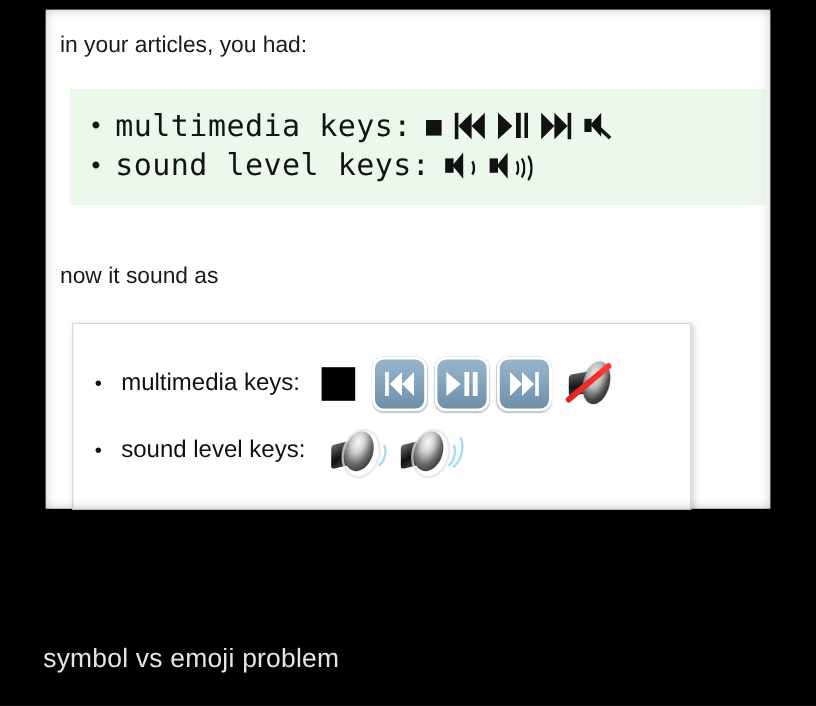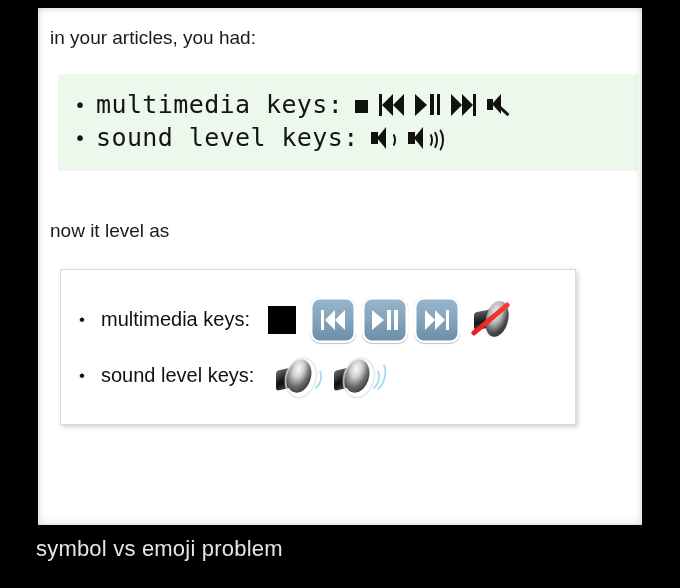--- a/index.html
+++ b/index.html
@@ -20,21 +20,21 @@
     height: 588px;
     background: #000000;
   }
 
   
   .shot-wrap {
     position: absolute;
     left: 38px;
     top: 8px;
     width: 604px;
-    height: 517px;
+    height: 416px;
   }
   .shot {
     position: absolute;
     inset: 0;
     background: #ffffff;
     box-shadow: 0 0 14px 6px rgba(0,0,0,0.85);
   }
   
   .shot::after {
     content: "";
@@ -417,21 +417,21 @@
                     <span class="wave w3"></span>
                 </span>
               </span>
             </li>
 
           </ul>
         </div>
 
         <div class="gap-b"></div>
 
-        <p class="lead-text">now it level as</p>
+        <p class="lead-text">now it sound as</p>
 
         <div class="gap-c"></div>
 
         <div class="emoji-card">
           <ul class="emoji-list">
 
             <li>
               <span class="bullet">•</span>
               <span>multimedia keys:</span>
               <span class="emoji-run">

